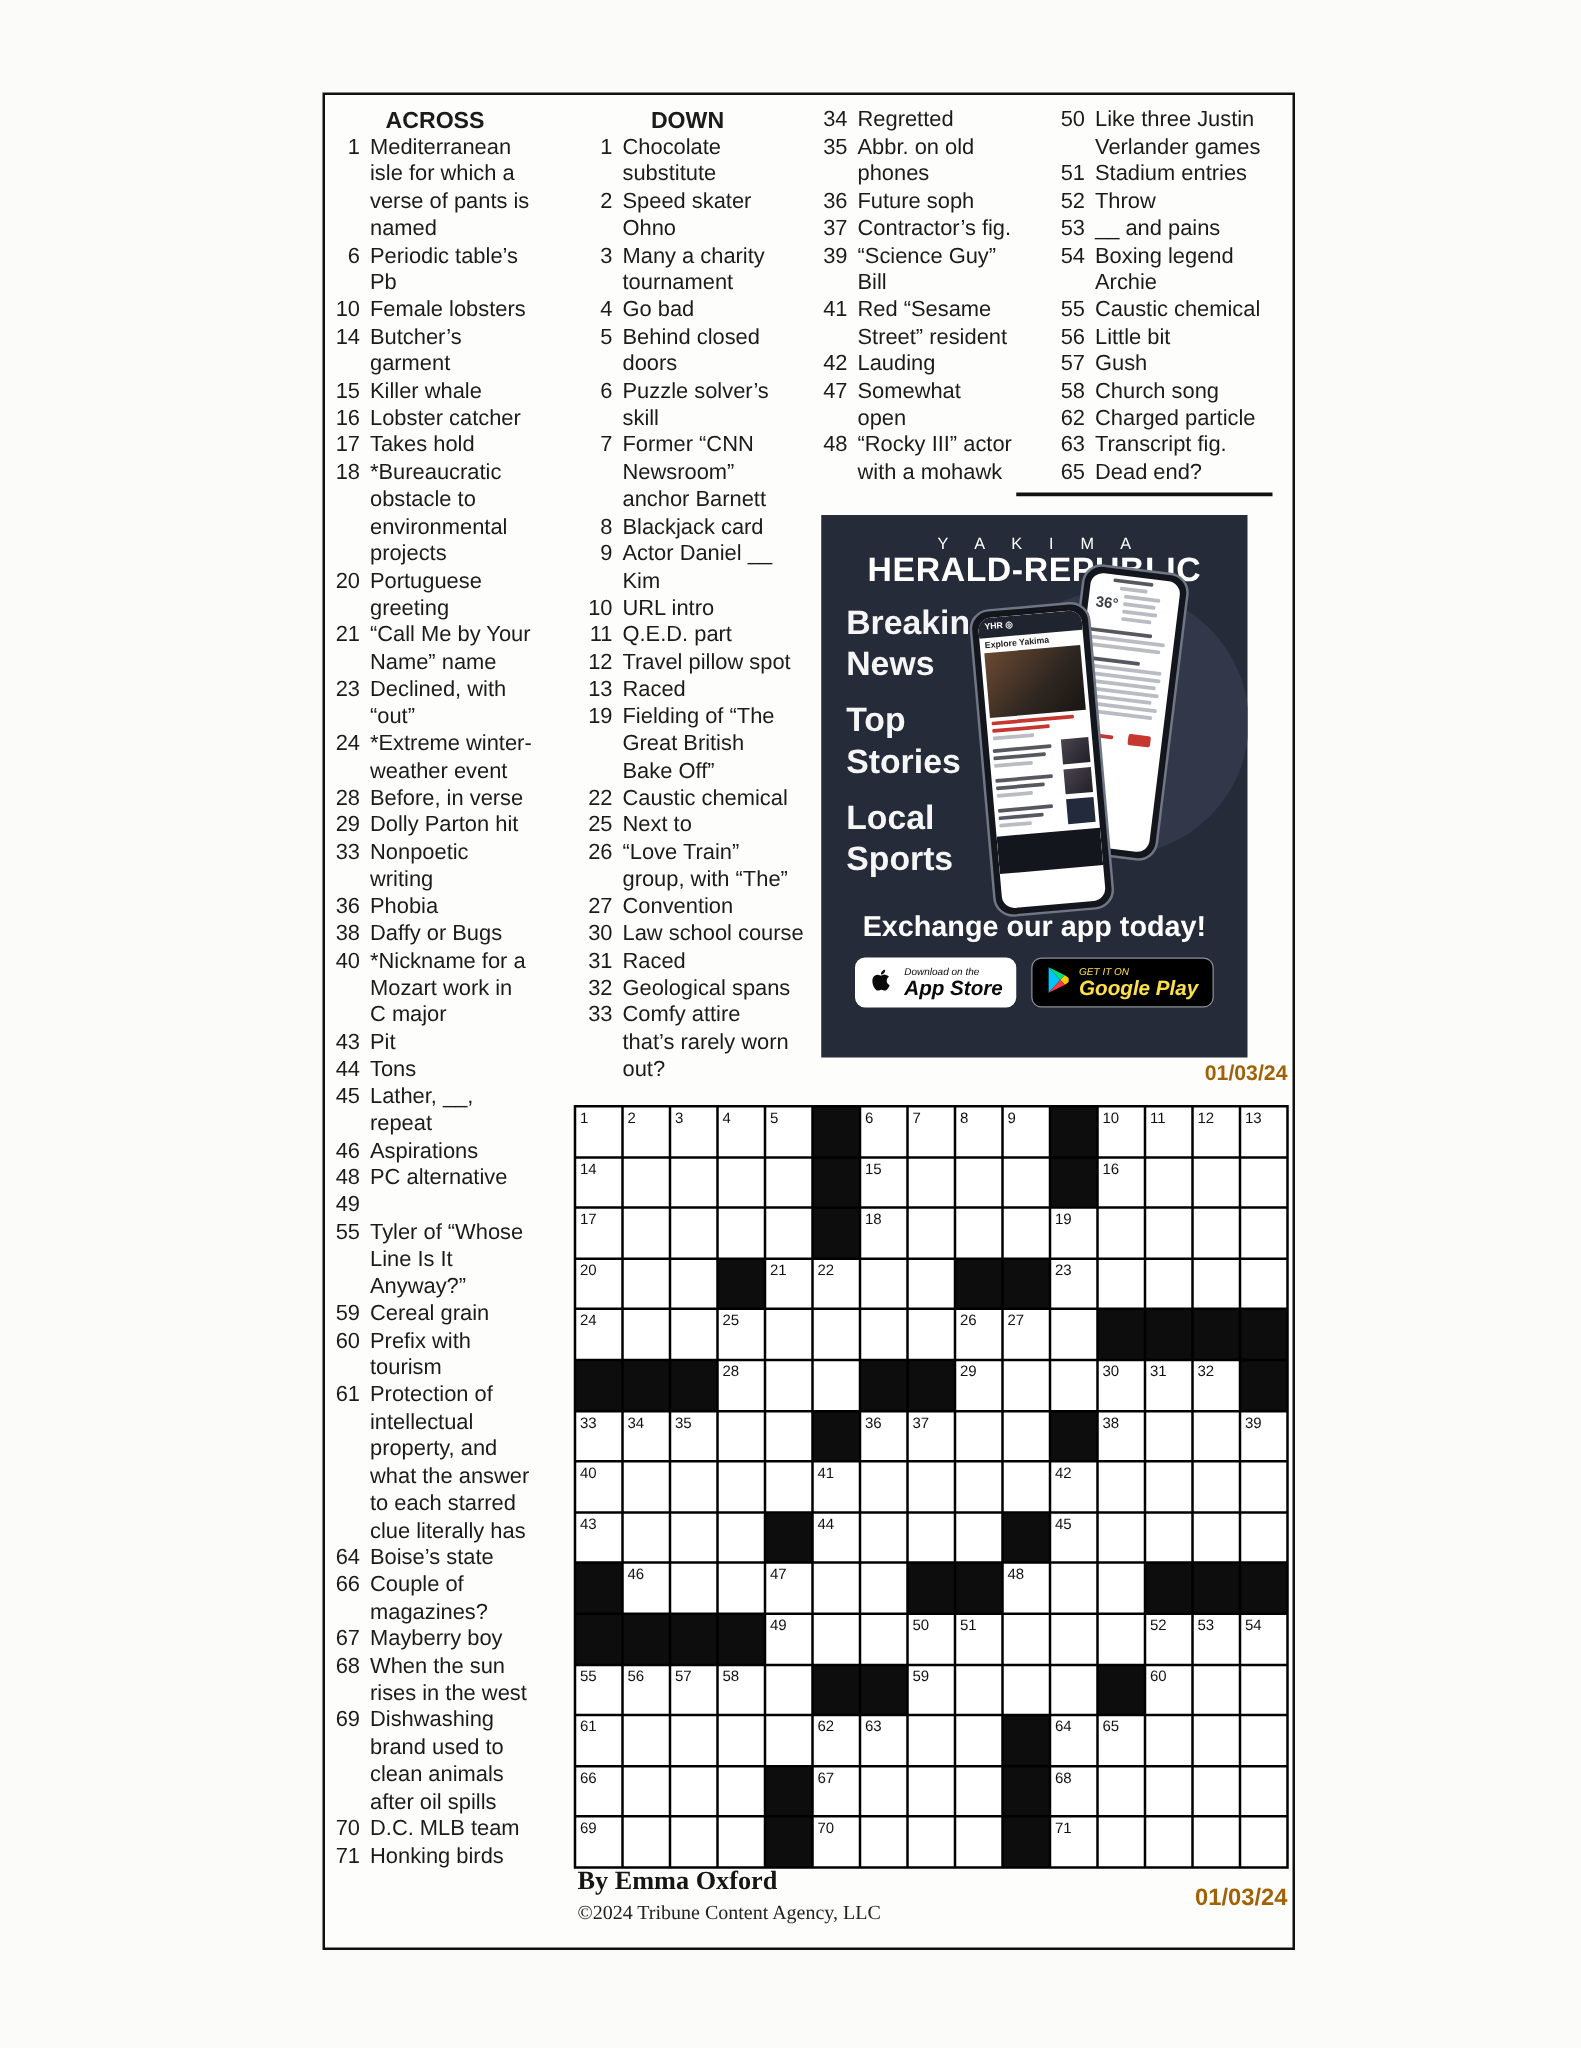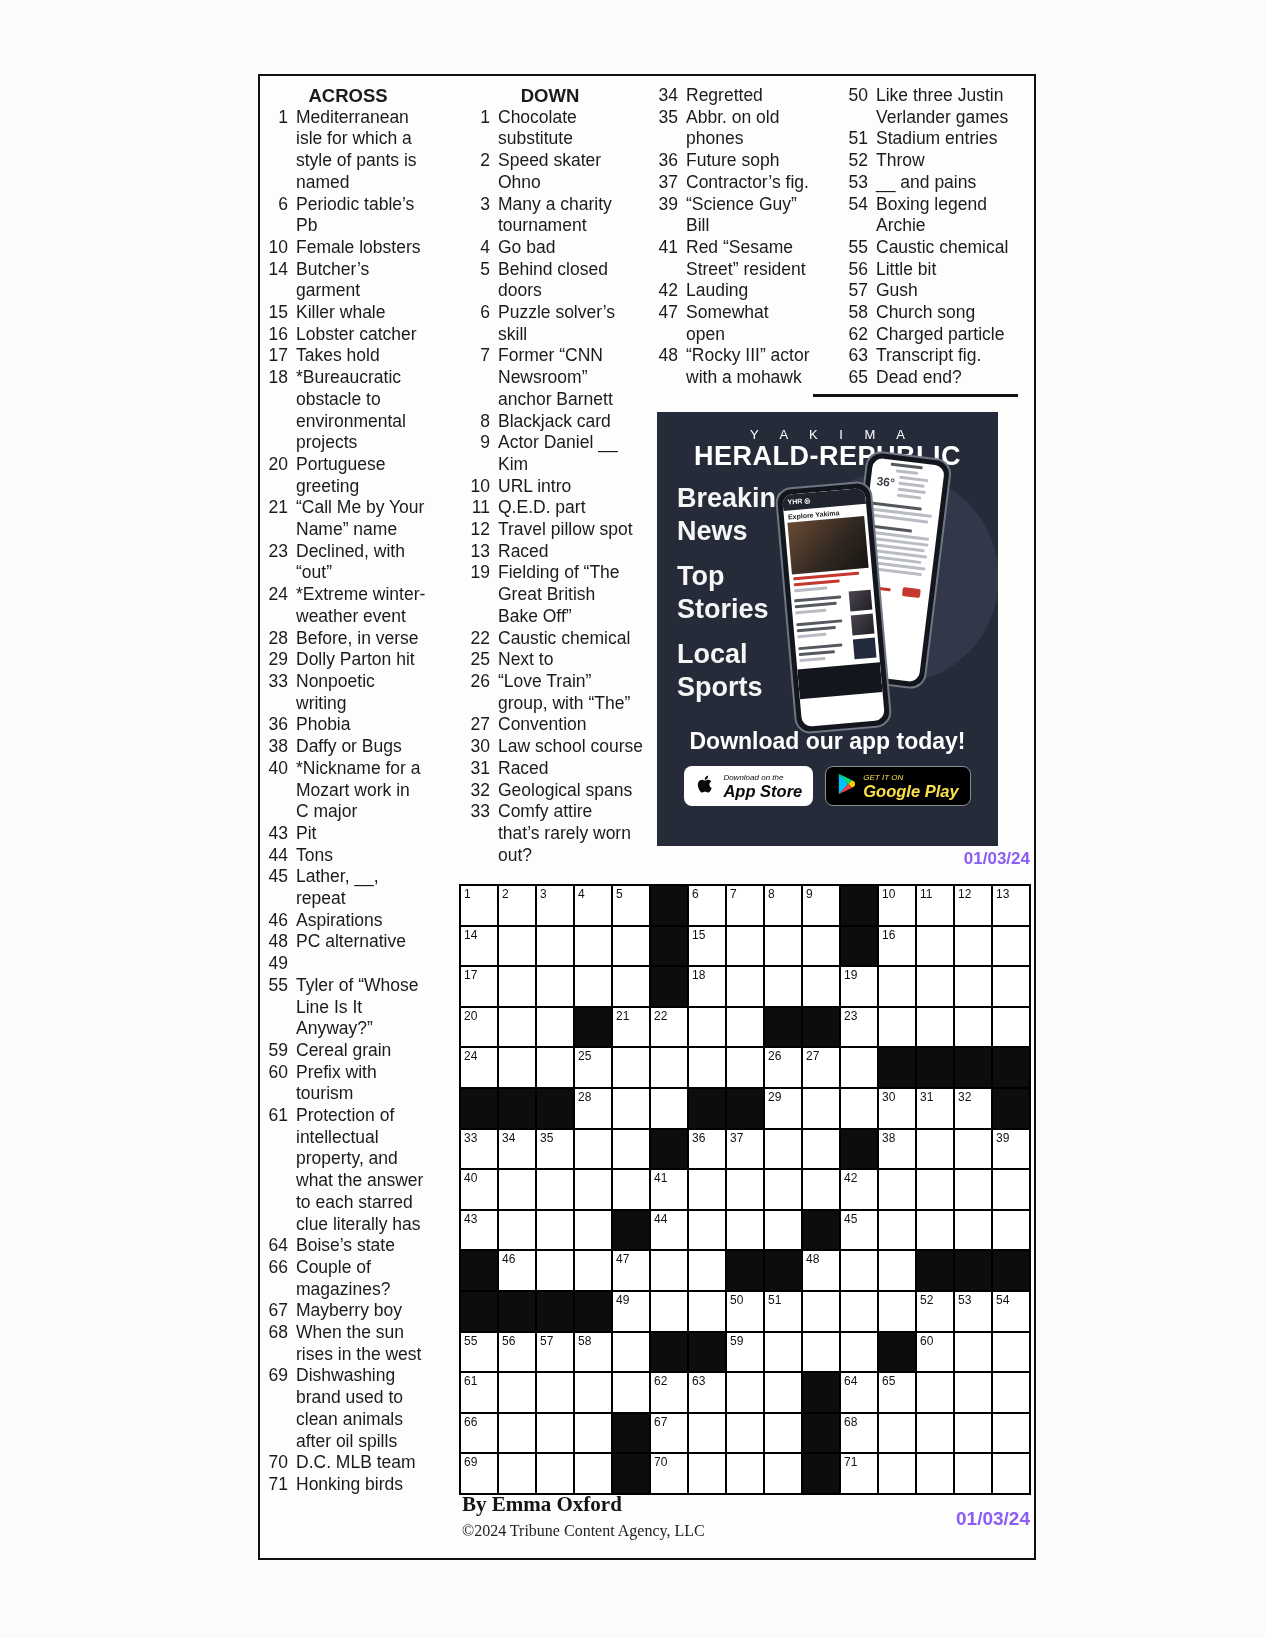--- a/index.html
+++ b/index.html
@@ -48,42 +48,42 @@
   #ad .cta{position:absolute;left:0;right:0;top:316px;text-align:center;color:#fff;
            font-size:23px;font-weight:bold;}
   #ad .badges{position:absolute;left:0;right:0;top:354px;display:flex;justify-content:center;gap:12px;}
   .badge{height:40px;border-radius:8px;display:flex;align-items:center;padding:0 11px;box-sizing:border-box;font-style:italic;}
   .badge .lines{display:flex;flex-direction:column;justify-content:center;margin-left:7px;}
   .badge .small{font-size:8px;line-height:9px;}
   .badge .big{font-size:16.5px;font-weight:600;line-height:18px;}
   .badge.apple{background:#fff;color:#0a0a0a;}
   .badge.gplay{background:#000;color:#fde047;border:1.5px solid #8a8f98;}
   
-  .dateline{position:absolute;width:200px;text-align:right;font-weight:bold;color:#8b5cf6;}
+  .dateline{position:absolute;width:200px;text-align:right;font-weight:bold;color:#a16207;}
   #byline{position:absolute;left:462px;top:1492px;font-family:"Liberation Serif",serif;
           font-weight:bold;font-size:21px;color:#151515;}
   #copyright{position:absolute;left:462px;top:1522px;font-family:"Liberation Serif",serif;
              font-size:16px;color:#222;}
   #rule{position:absolute;left:813px;top:394px;width:205px;height:2.5px;background:#111;}
 </style>
 </head>
 <body>
 
 <div id="page">
 
   <div class="frame"></div>
 
   <div class="cluecol" style="left:256px;top:85px;">
     <div class="colhead">ACROSS</div>
     <div>
         <div class="clue">
           <span class="num">1</span>
           <span class="txt">Mediterranean
 isle for which a
-style of pants is
+verse of pants is
 named</span>
         </div>
         <div class="clue">
           <span class="num">6</span>
           <span class="txt">Periodic table’s
 Pb</span>
         </div>
         <div class="clue">
           <span class="num">10</span>
           <span class="txt">Female lobsters</span>
@@ -523,21 +523,21 @@
             <div class="bar dark" style="width:85%;margin-left:0;"></div>
             <div class="bar dark" style="width:70%;margin-left:0;"></div>
             <div class="bar" style="width:50%;margin-left:0;"></div>
           </div>
           <div class="thumb navy"></div>
         </div>
         <div style="height:30px;background:#14161d;margin-top:5px;"></div>
       </div>
     </div>
 
-    <div class="cta">Download our app today!</div>
+    <div class="cta">Exchange our app today!</div>
     <div class="badges">
       <div class="badge apple">
         <span>
           <svg width="21" height="24" viewBox="0 0 24 26" fill="#0a0a0a">
               <path d="M16.4 13.8c0-2.4 2-3.6 2.1-3.7-1.1-1.7-2.9-1.9-3.5-2-1.5-.2-2.9.9-3.7.9-.8 0-1.9-.9-3.2-.9-1.6 0-3.1 1-4 2.4-1.7 3-.4 7.4 1.2 9.8.8 1.2 1.8 2.5 3.1 2.4 1.2 0 1.7-.8 3.2-.8 1.5 0 1.9.8 3.2.8 1.3 0 2.2-1.2 3-2.4.9-1.4 1.3-2.7 1.3-2.8 0 0-2.6-1-2.7-3.7zM14 6.6c.7-.8 1.1-1.9 1-3-1 0-2.1.6-2.8 1.4-.6.7-1.2 1.9-1 3 1.1.1 2.2-.6 2.8-1.4z"></path>
             </svg>
         </span>
         <span class="lines">
           <span class="small">Download on the</span>
           <span class="big">App Store</span>

